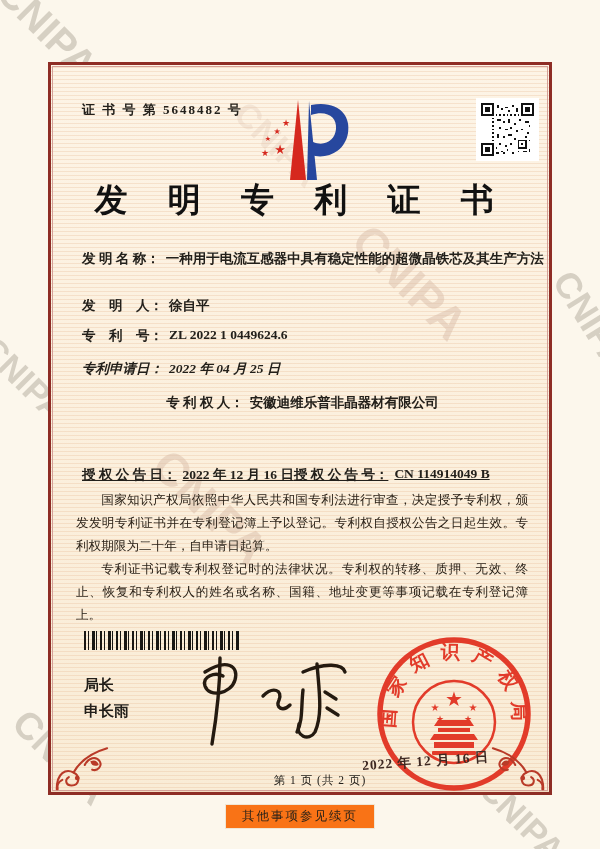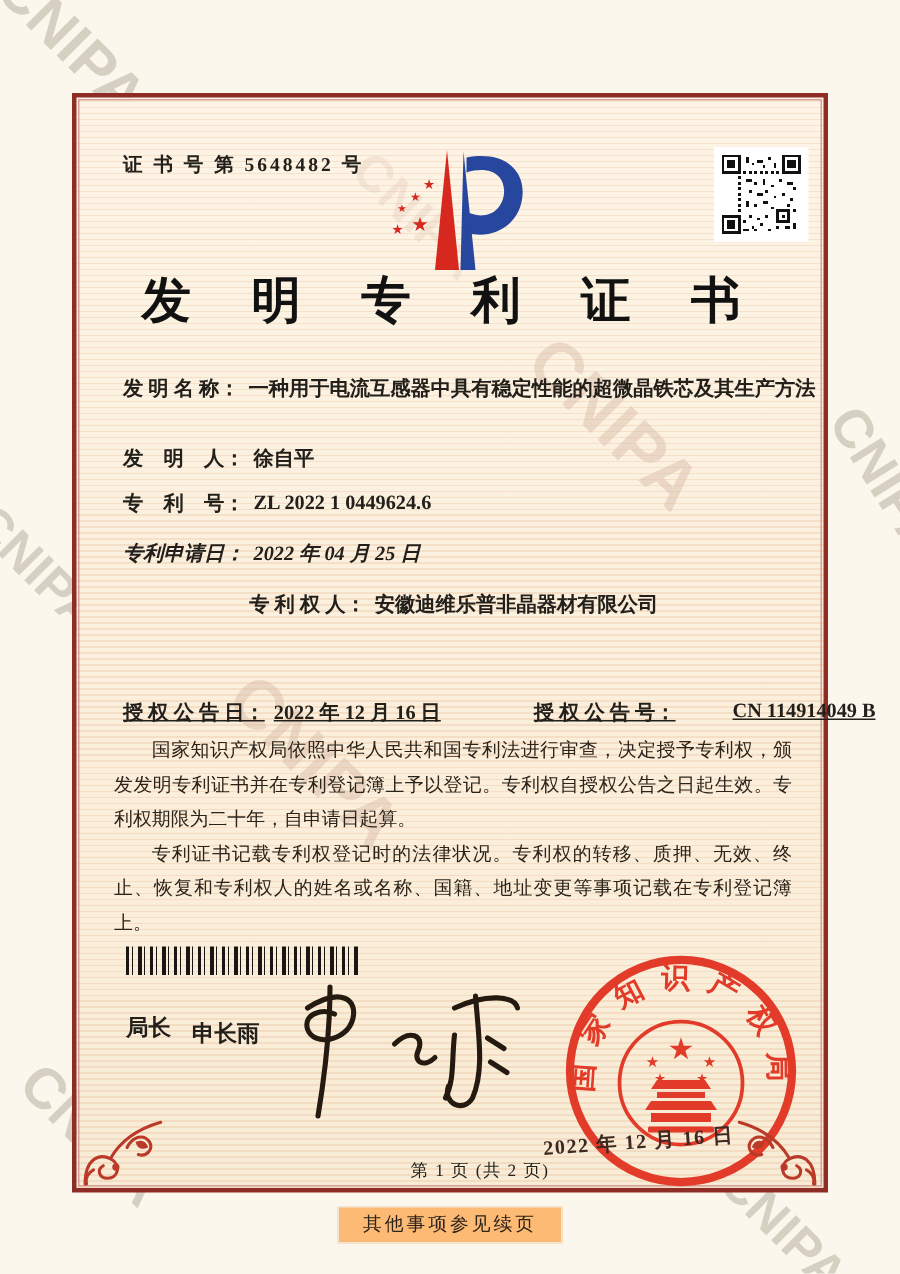--- a/index.html
+++ b/index.html
@@ -27,43 +27,43 @@
   .cert-no{position:absolute;left:31px;top:36px;font-size:13px;font-weight:bold;letter-spacing:2px;}
   .logo{position:absolute;left:204px;top:33px;}
   .qr{position:absolute;left:425px;top:33px;width:63px;height:63px;background:#ffffff;padding:5px;box-sizing:border-box;}
   .title{position:absolute;left:0;right:0;top:113px;text-align:center;
          font-size:33px;font-weight:bold;letter-spacing:16px;padding-left:4px;color:#111;}
   .row{position:absolute;left:31px;right:26px;font-size:13.5px;font-weight:bold;display:flex;}
   .row .lab{white-space:pre;flex:none;}
   .row .val{margin-left:6px;white-space:pre;}
   .grant-pair{display:flex;width:100%;}
   .grant-pair .half{display:flex;}
-  .grant-pair .half.right{margin-left:62px;gap:32px;}
+  .grant-pair .half.right{}
   .bodytext{position:absolute;left:25px;width:452px;top:424px;
             font-size:12.6px;line-height:1.82;color:#2b2218;text-align:justify;}
   .bodytext p{margin:0;text-indent:2em;}
   .barcode{position:absolute;left:33px;top:566px;width:156px;height:19px;
     background:repeating-linear-gradient(90deg,
       #191613 0 2px, transparent 2px 4px,
       #191613 4px 5px, transparent 5px 8px,
       #191613 8px 11px, transparent 11px 12px,
       #191613 12px 13px, transparent 13px 16px);
   }
   .dir-title{position:absolute;left:33px;top:611px;font-size:15px;font-weight:bold;}
-  .dir-name{position:absolute;left:33px;top:615px;font-size:15px;font-weight:bold;margin-left:44px;}
+  .dir-name{position:absolute;left:33px;top:637px;font-size:15px;font-weight:bold;}
   .sig{position:absolute;left:124px;top:585px;}
   .seal{position:absolute;left:323px;top:569px;width:160px;height:160px;}
   .seal-date{position:absolute;left:311px;top:686px;width:170px;font-size:13.5px;font-weight:bold;
              letter-spacing:1px;color:#3d2822;transform:rotate(-4deg);white-space:pre;}
   .page-no{position:absolute;left:0;right:0;top:708px;text-align:center;font-size:11.5px;letter-spacing:1px;margin-left:40px;}
   .flourish{position:absolute;top:672px;width:56px;height:56px;}
   .flourish.bl{left:2px;}
   .flourish.br{right:2px;transform:scaleX(-1);}
   .cont-tab{position:absolute;left:50%;top:804px;transform:translateX(-50%);
-            background:#fdba74;border:1px solid #f0e6d4;padding:3px 16px;
+            background:#f97316;border:1px solid #f0e6d4;padding:3px 16px;
             font-size:12.5px;letter-spacing:2px;color:#2b2218;white-space:nowrap;}
 </style>
 </head>
 <body>
 
 <span class="wm wm-out" style="left:-14px;top:6px;font-size:40px;transform:rotate(45deg);">CNIPA</span>
 <span class="wm wm-out" style="left:536px;top:300px;font-size:36px;transform:rotate(58deg);">CNIPA</span>
 <span class="wm wm-out" style="left:-28px;top:360px;font-size:34px;transform:rotate(45deg);">CNIPA</span>
 <span class="wm wm-out" style="left:2px;top:736px;font-size:38px;transform:rotate(45deg);">CNIPA</span>
 <span class="wm wm-out" style="left:470px;top:800px;font-size:34px;transform:rotate(45deg);">CNIPA</span>

